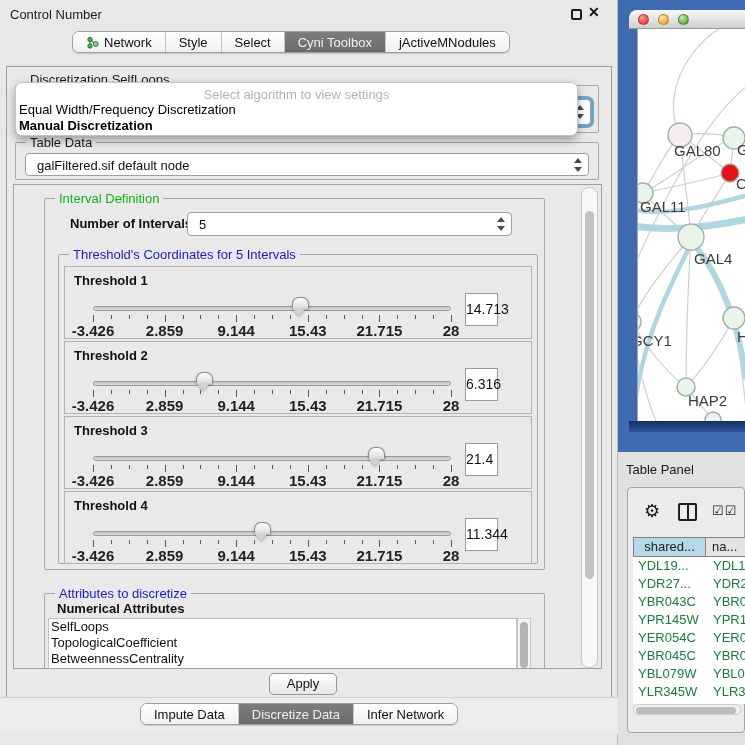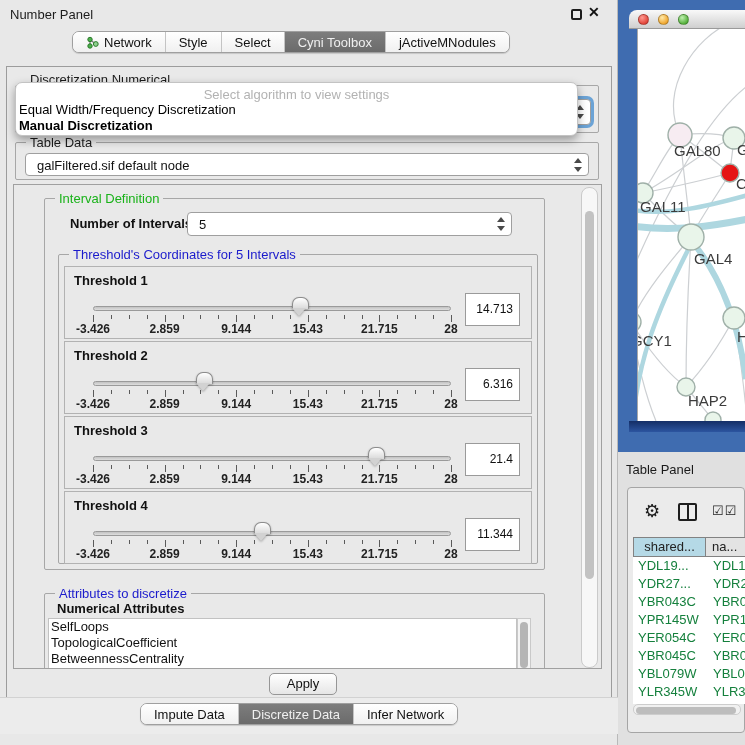--- a/index.html
+++ b/index.html
@@ -48,25 +48,25 @@
   .popup-item.bold{font-weight:bold;}
 
   #scrollpane{position:absolute; left:6px; top:117px; width:589px; height:485px; border:1px solid #a0a0a0; background:var(--content-bg); overflow:hidden;}
 
   .bold-label{position:absolute; font-size:13px; font-weight:bold; color:#111; white-space:nowrap;}
 
   .thr-row{position:absolute; left:50px; width:468px; height:73px; border:1px solid #b2b2b2; background:var(--content-bg);}
   .thr-name{position:absolute; left:9px; top:6px; font-size:13px; font-weight:bold; color:#111;}
   .track{position:absolute; left:28px; top:39px; width:358px; height:5px; border:1px solid #9a9a9a; border-radius:3px; background:linear-gradient(#c2c2c2,#dedede);}
   .tick{position:absolute; width:1px; background:#5a5a5a;}
-  .tick-label{position:absolute; top:55px; transform:translateX(-50%); font-size:12px; font-weight:bold; color:#222; white-space:nowrap;}
+  .tick-label{position:absolute; top:55px; transform:translateX(-50%); font-size:15px; font-weight:bold; color:#222; white-space:nowrap;}
   .thumb{position:absolute; top:30px; width:15px; height:19px; cursor:pointer; filter:drop-shadow(0 1px 1px rgba(0,0,0,.3));}
   .thumb:before{content:""; position:absolute; left:0; top:0; width:15px; height:11px; background:linear-gradient(#ffffff,#d9d9d9); border:1px solid #8d8d8d; border-bottom:none; border-radius:7px 7px 1px 1px;}
   .thumb:after{content:""; position:absolute; left:0; top:11px; width:0; height:0; border-left:7.5px solid transparent; border-right:7.5px solid transparent; border-top:8px solid #d2d2d2;}
-  .val-box{position:absolute; left:400px; top:26px; width:55px; height:33px; background:#fff; border:1px solid #9a9a9a; font-size:12px; color:#111; text-align:right; line-height:31px; padding-right:6px;}
+  .val-box{position:absolute; left:400px; top:26px; width:33px; height:33px; background:#fff; border:1px solid #9a9a9a; font-size:14px; color:#111; text-align:right; line-height:31px; padding-right:6px;}
 
   #attr-list{position:absolute; left:34px; top:433px; width:469px; height:60px; background:#fff; border:1px solid #c2c2c2; overflow:hidden;}
   .attr-item{font-size:13px; color:#111; padding-left:2px; height:16px; line-height:16px; cursor:pointer; white-space:nowrap;}
   #attr-scroll{position:absolute; left:503px; top:433px; width:14px; height:60px; background:#f4f4f4; border:1px solid #c9c9c9;}
   #attr-thumb{position:absolute; left:2px; top:3px; width:8px; height:46px; border-radius:4px; background:#b5b5b5;}
   #outer-scroll{position:absolute; left:567px; top:2px; width:17px; height:481px; background:#f7f7f7; border:1px solid #cacaca; border-radius:8px;}
   #outer-thumb{position:absolute; left:3px; top:23px; width:9px; height:368px; border-radius:5px; background:#c2c2c2;}
 
   #apply-btn{position:absolute; left:262px; top:606px; width:68px; height:22px; background:linear-gradient(#ffffff,#e6e6e6); border:1px solid #969696; border-radius:5px; font-size:13px; color:#111; text-align:center; line-height:20px; cursor:pointer;}
 
@@ -99,21 +99,21 @@
   .tp-cell.c2{width:40px; padding-left:7px;}
   #tp-hscroll{position:absolute; left:5px; top:216px; width:108px; height:11px; background:#f1f1f1; border:1px solid #cdcdcd; border-radius:5px;}
   #tp-hthumb{position:absolute; left:2px; top:1.5px; width:100px; height:7px; background:#bdbdbd; border-radius:4px;}
 </style>
 </head>
 <body>
 
 <div id="root">
 
   <div id="control-panel">
-    <div id="cp-title">Number Panel</div>
+    <div id="cp-title">Control Number</div>
     <div id="float-btn"></div>
     <div id="close-btn">✕</div>
 
     <div id="top-tabs" class="seg-bar">
         <div class="seg">
           <svg width="13" height="13" style="margin-right: 5px;">
             <line x1="4" y1="3.5" x2="4" y2="10" stroke="#777" stroke-width="1.2"></line>
             <line x1="4" y1="3.5" x2="9.5" y2="8" stroke="#777" stroke-width="1.2"></line>
             <circle cx="4" cy="3.5" r="2.2" fill="#4cb04c" stroke="#2c7a2c"></circle>
             <circle cx="4" cy="10" r="2.2" fill="#4cb04c" stroke="#2c7a2c"></circle>
@@ -131,21 +131,21 @@
           <span>Cyni Toolbox</span>
         </div>
         <div class="seg">
           <span>jActiveMNodules</span>
         </div>
       </div>
 
     <div id="content">
 
       <div class="groupbox" style="left:8px; top:18px; width:584px; height:48px;">
-        <span class="gb-title" style="top:-14px;">Discretization Numerical</span>
+        <span class="gb-title" style="top:-14px;">Discretization SelfLoops</span>
       </div>
       <div id="algo-combo" class="combo">
         <span class="arrows">
             <i class="up"></i>
             <i class="dn"></i>
           </span>
       </div>
 
       <div id="algo-popup">
         <div id="popup-header">Select algorithm to view settings</div>

